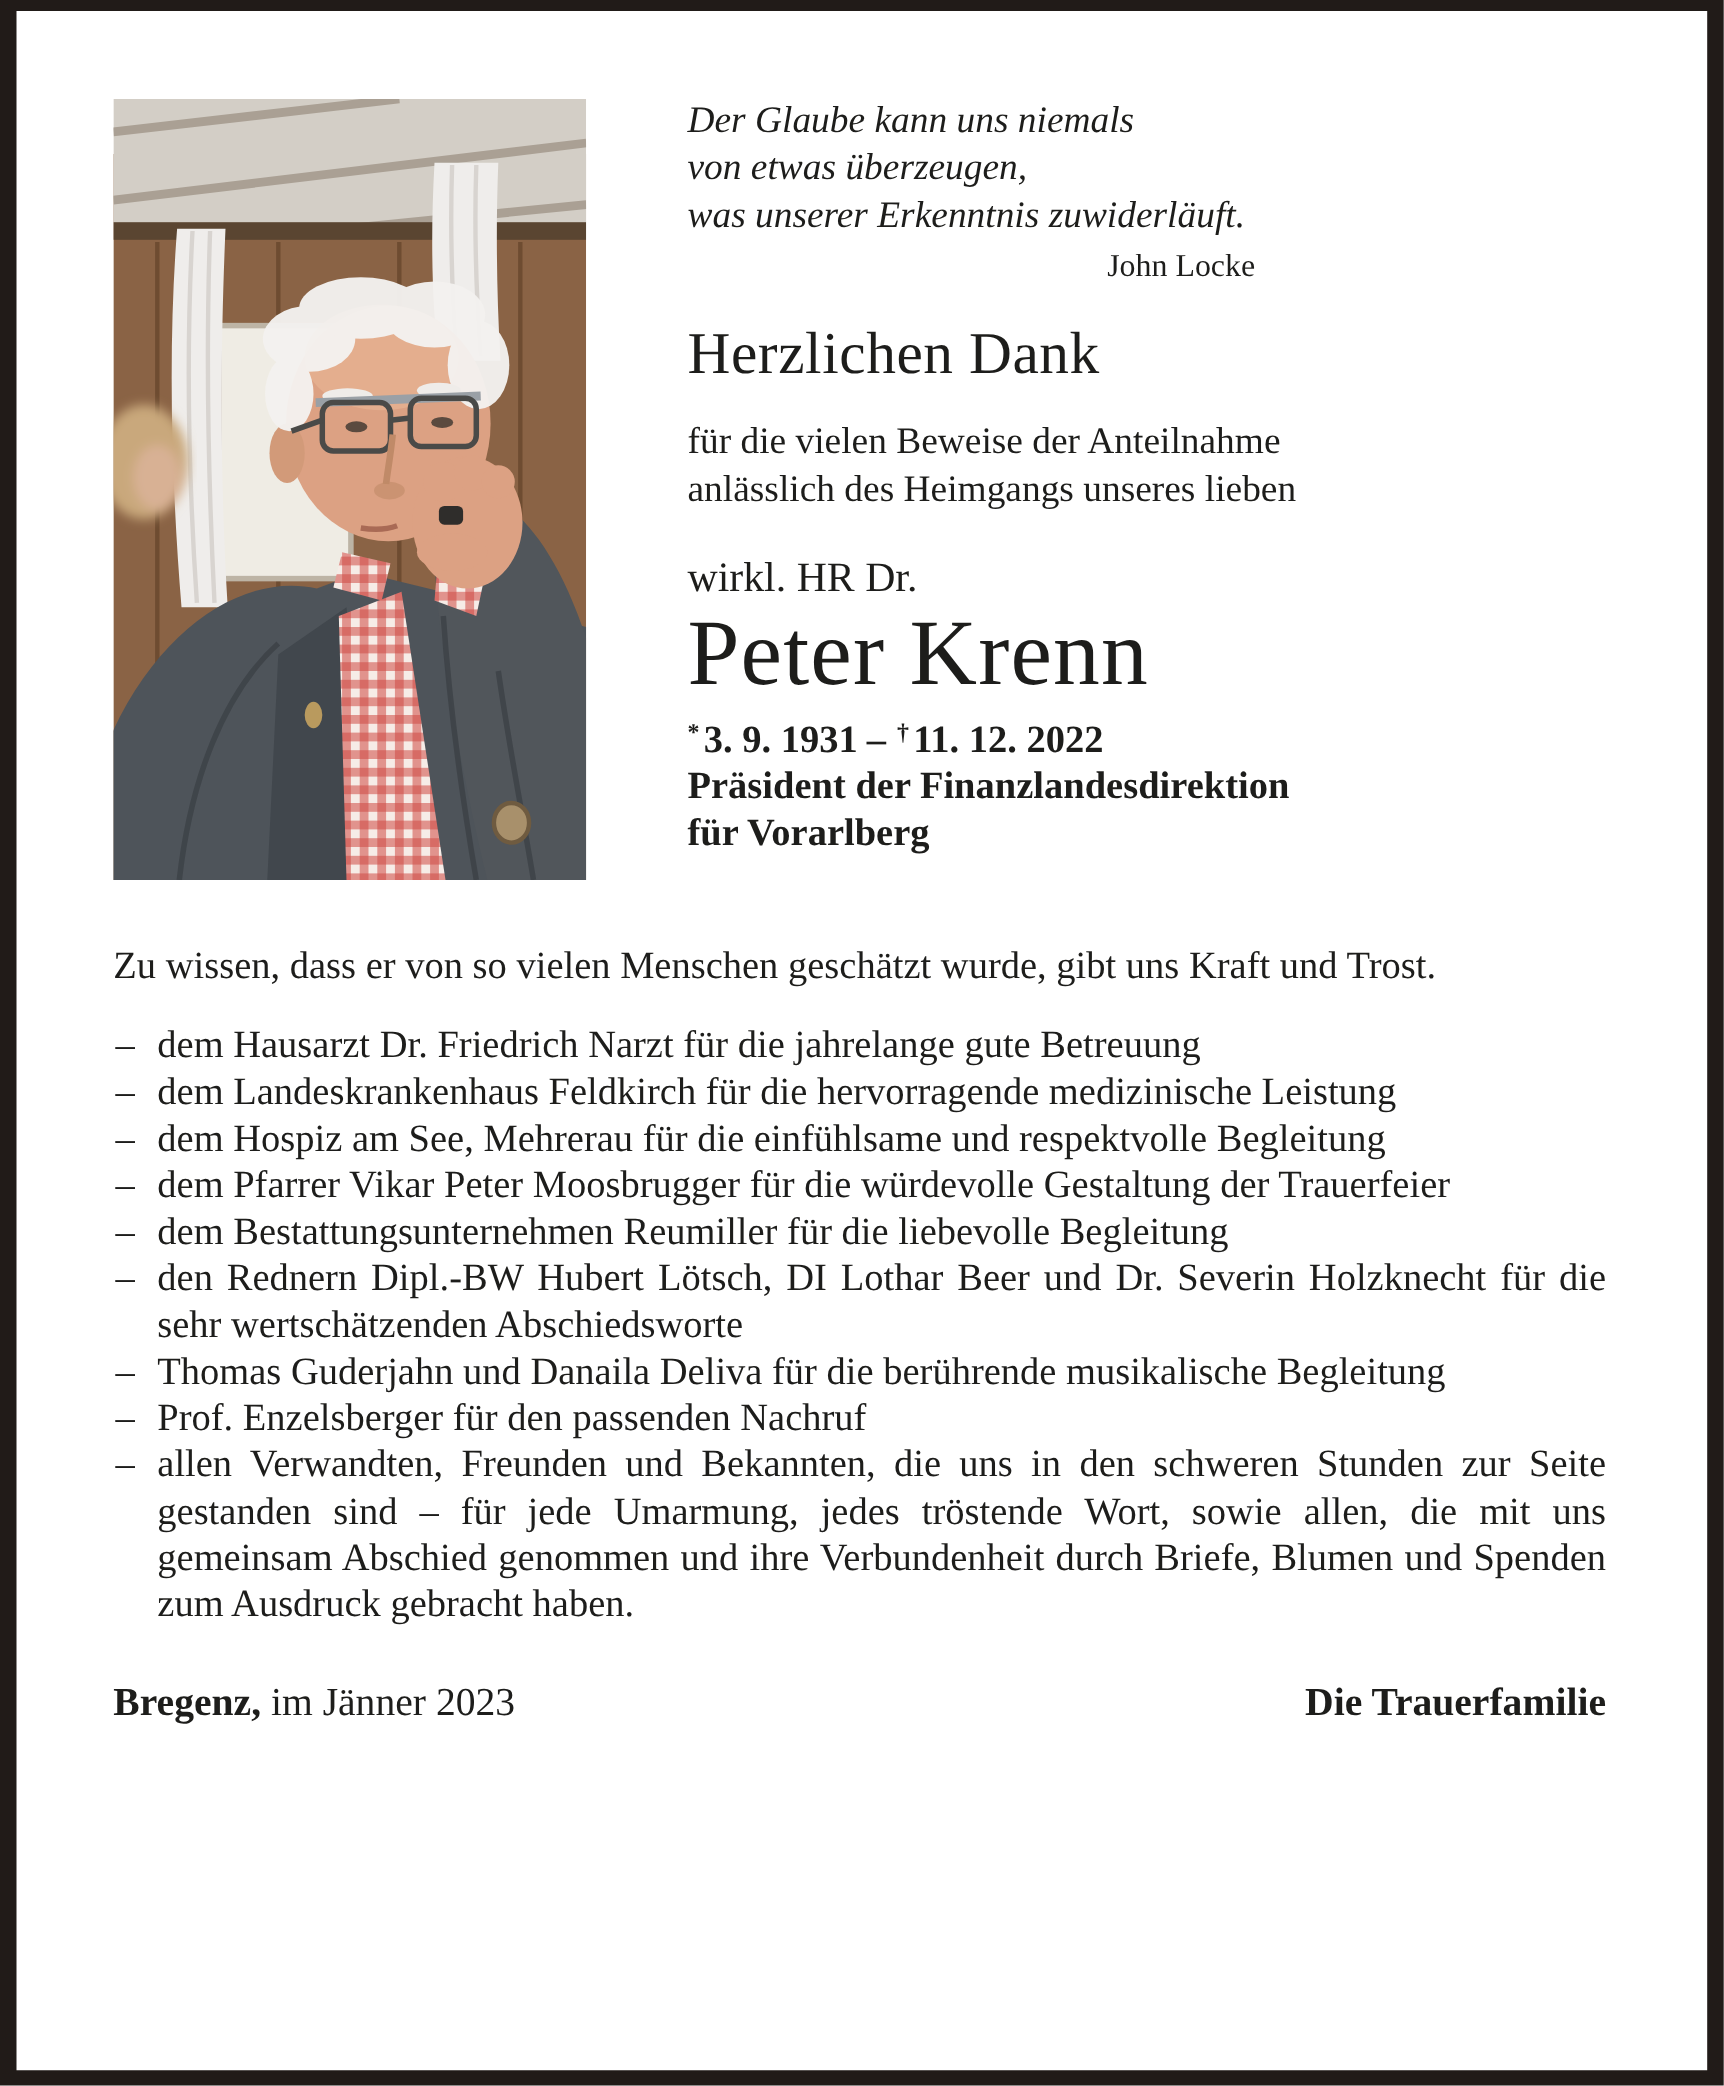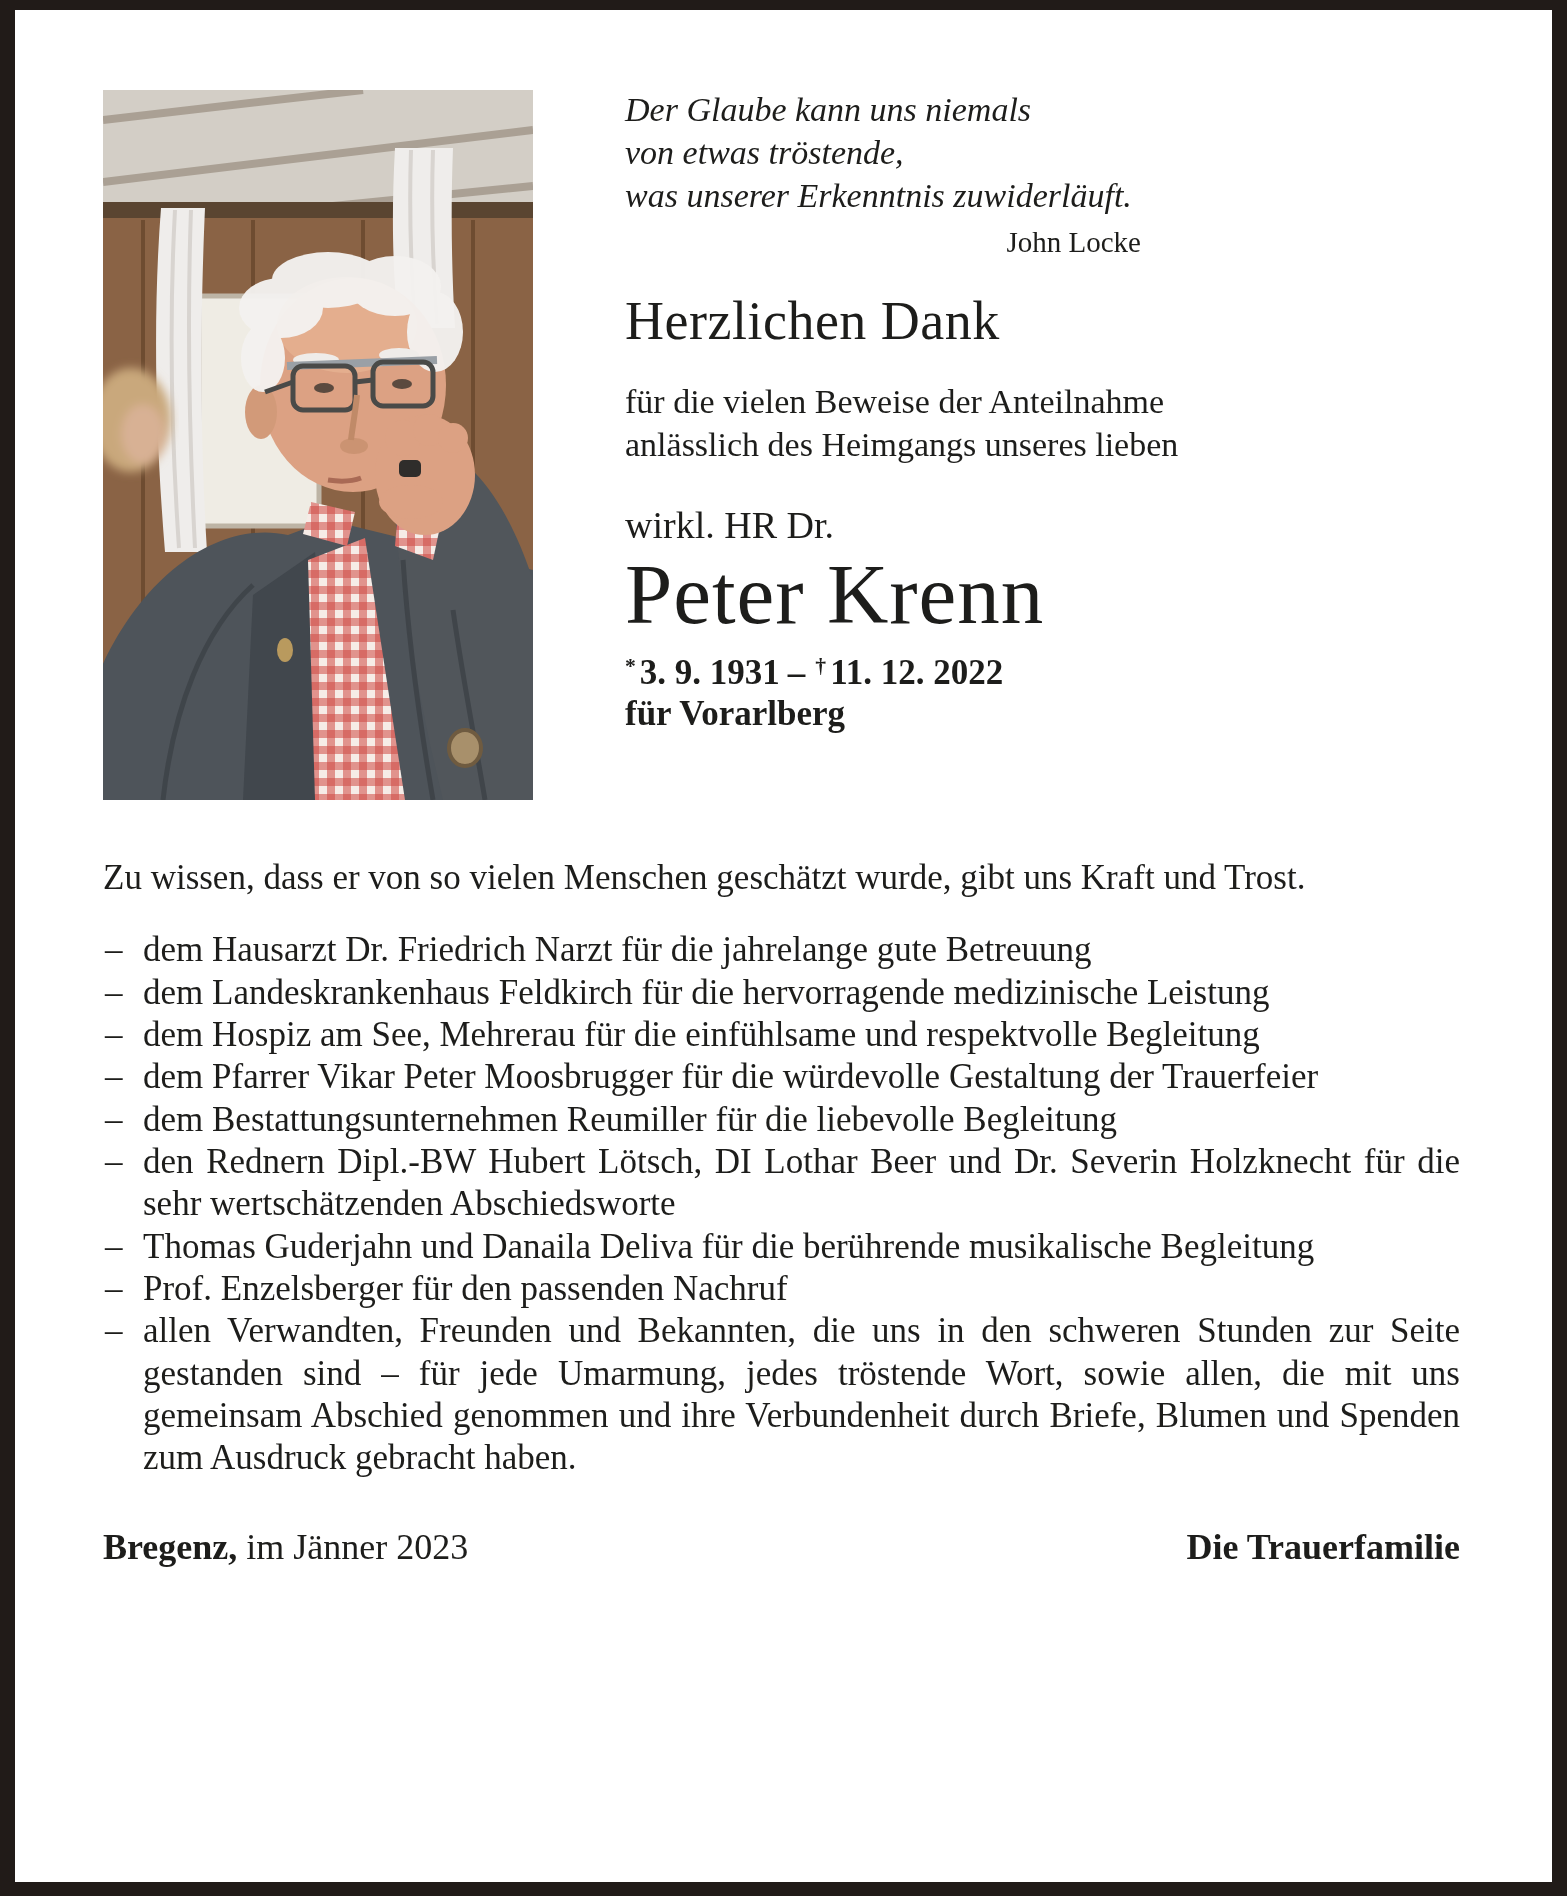--- a/index.html
+++ b/index.html
@@ -193,40 +193,41 @@
         <rect x="296" y="370" width="22" height="17" rx="5" fill="#2f2d2b"></rect>
 
         <ellipse cx="362" cy="658" rx="16" ry="18" fill="#a8906b" stroke="#6f5b40" stroke-width="4"></ellipse>
         <ellipse cx="182" cy="560" rx="8" ry="12" fill="#b99a5e"></ellipse>
       </svg>
     </div>
 
     <div class="right-col">
       <div class="quote">
         <div>Der Glaube kann uns niemals</div>
-        <div>von etwas tröstende,</div>
+        <div>von etwas überzeugen,</div>
         <div>was unserer Erkenntnis zuwiderläuft.</div>
       </div>
       <div class="quote-attribution">John Locke</div>
 
       <div class="thanks-heading">Herzlichen Dank</div>
 
       <div class="intro">
         <div>für die vielen Beweise der Anteilnahme</div>
         <div>anlässlich des Heimgangs unseres lieben</div>
       </div>
 
       <div class="honorific">wirkl. HR Dr.</div>
       <div class="deceased-name">Peter Krenn</div>
 
       <div class="life-dates">
         <span class="sym">*</span><span>3. 9. 1931</span><span class="sep">–</span><span class="sym">†</span><span>11. 12. 2022</span>
       </div>
 
       <div class="role">
+        <div>Präsident der Finanzlandesdirektion</div>
         <div>für Vorarlberg</div>
       </div>
     </div>
   </div>
 
   <div class="lower">
     <div class="body-intro">Zu wissen, dass er von so vielen Menschen geschätzt wurde, gibt uns Kraft und Trost.</div>
 
 
     <div class="thanks-list">

